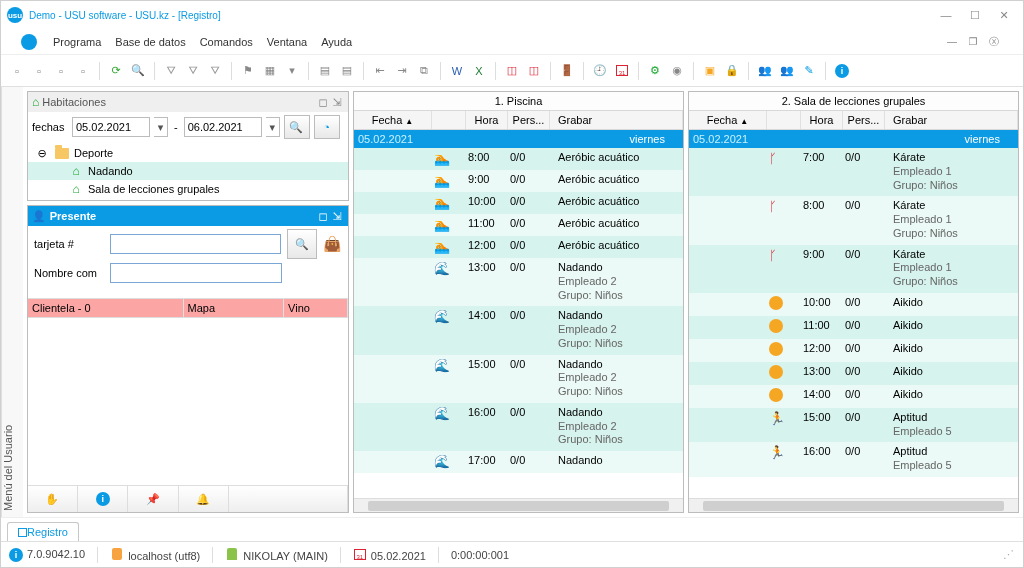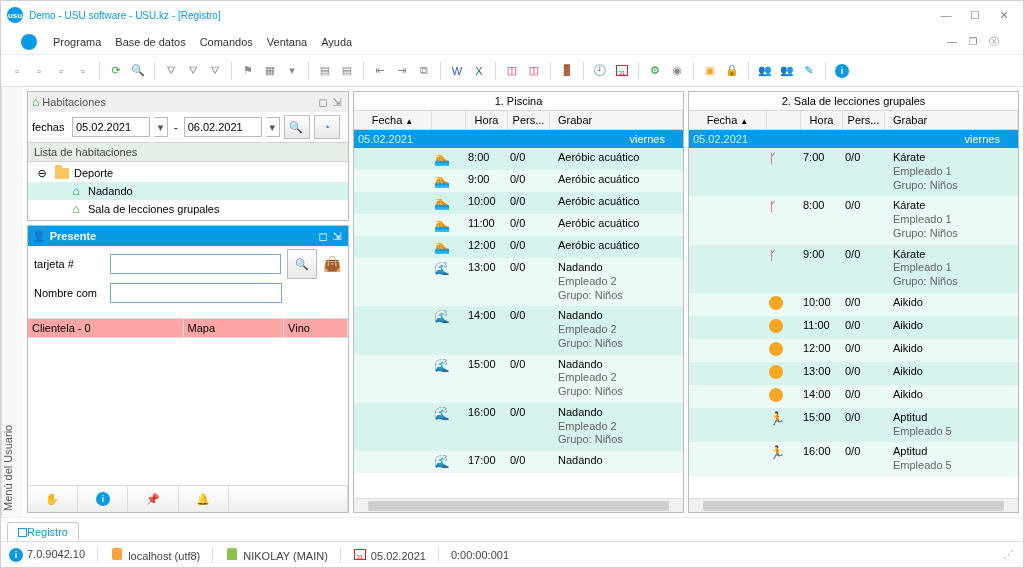--- a/index.html
+++ b/index.html
@@ -172,21 +172,20 @@
       <div class="date-row">
         <label>fechas</label>
         <span class="date-input">05.02.2021</span>
           <span class="dd-btn">▾</span>
         <span style="padding:0 2px">-</span>
         <span class="date-input">06.02.2021</span>
           <span class="dd-btn">▾</span>
         <span class="bevel-btn">🔍</span>
         <span class="bevel-btn" style="color:#0a9be4">◔</span>
       </div>
-      <div class="sect-hdr">Lista de habitaciones</div>
       <div class="tree">
         <div class="tree-row">
           <span class="tree-icn">⊖</span>
           <span class="tree-icn">
               <span class="folder-icn"></span>
             </span>
           <span>Deporte</span>
         </div>
         <div class="tree-row" style="background:#d6f3ed">
           <span class="indent" style="width:34px"></span>

